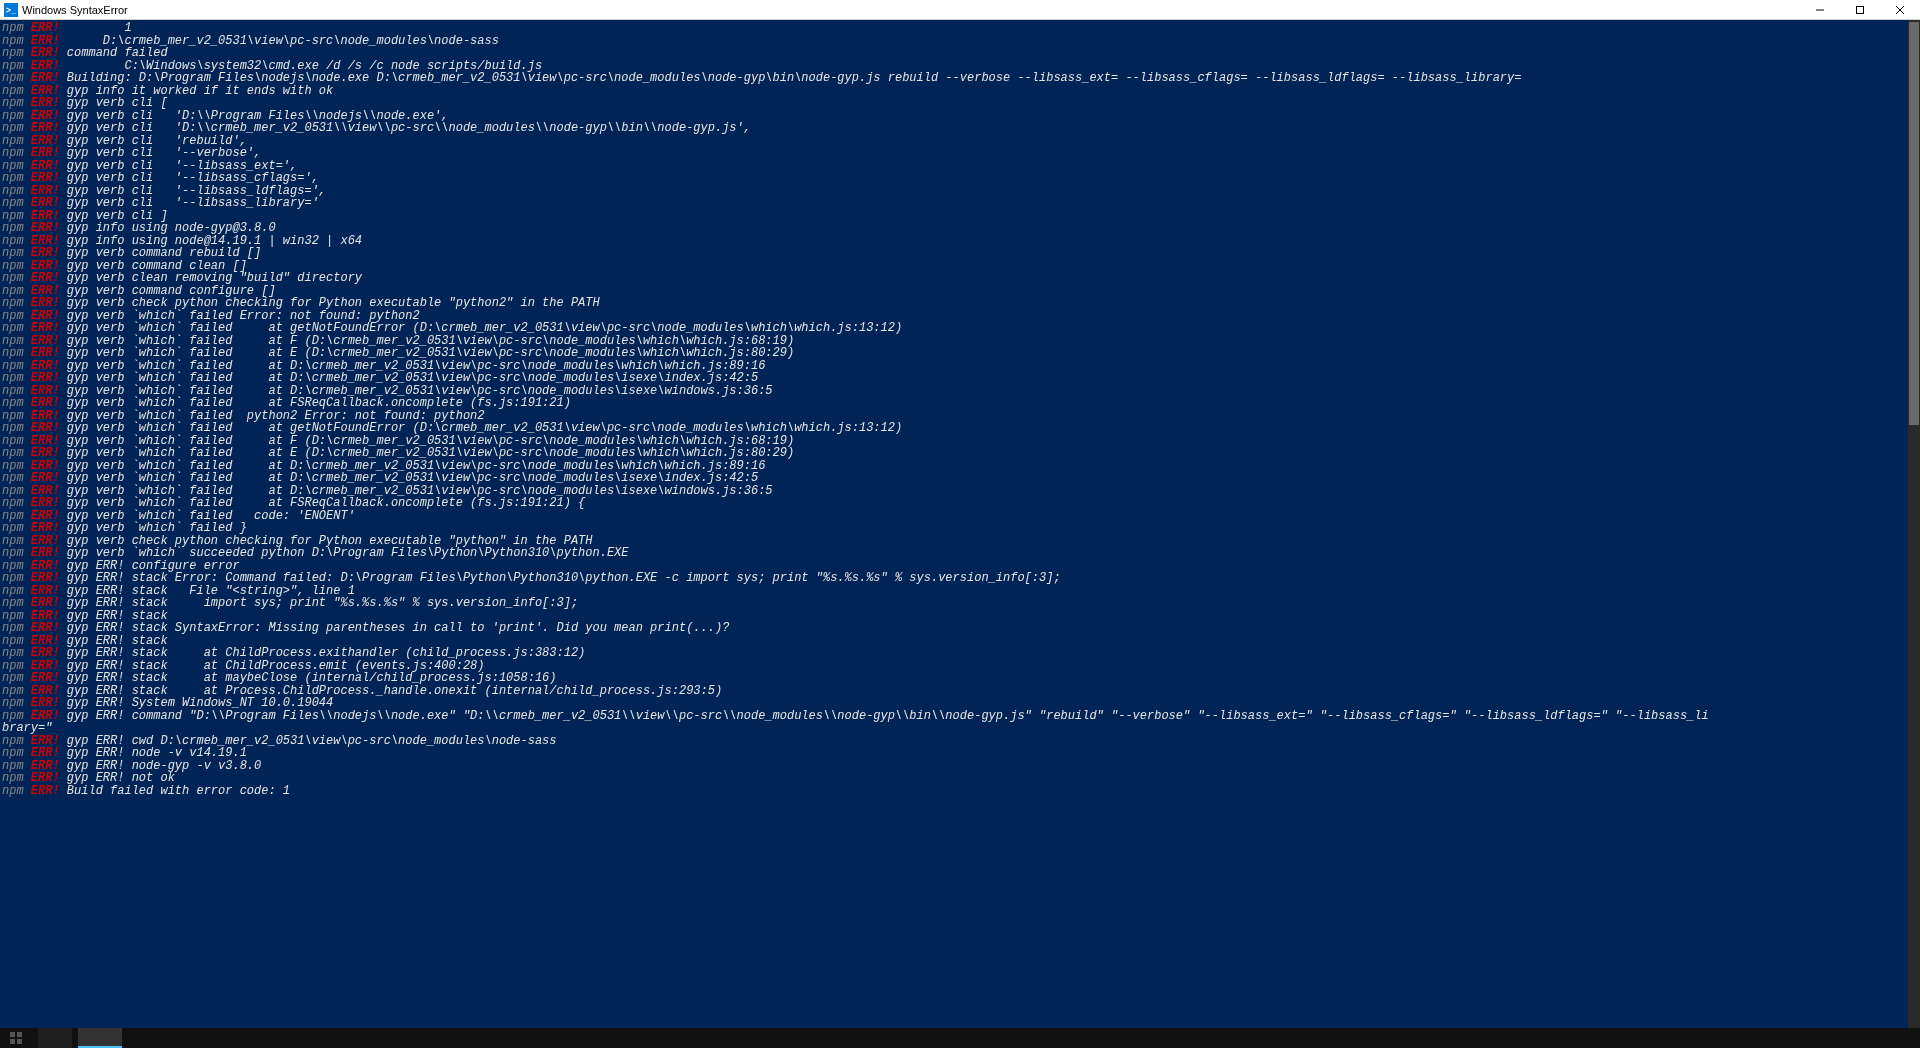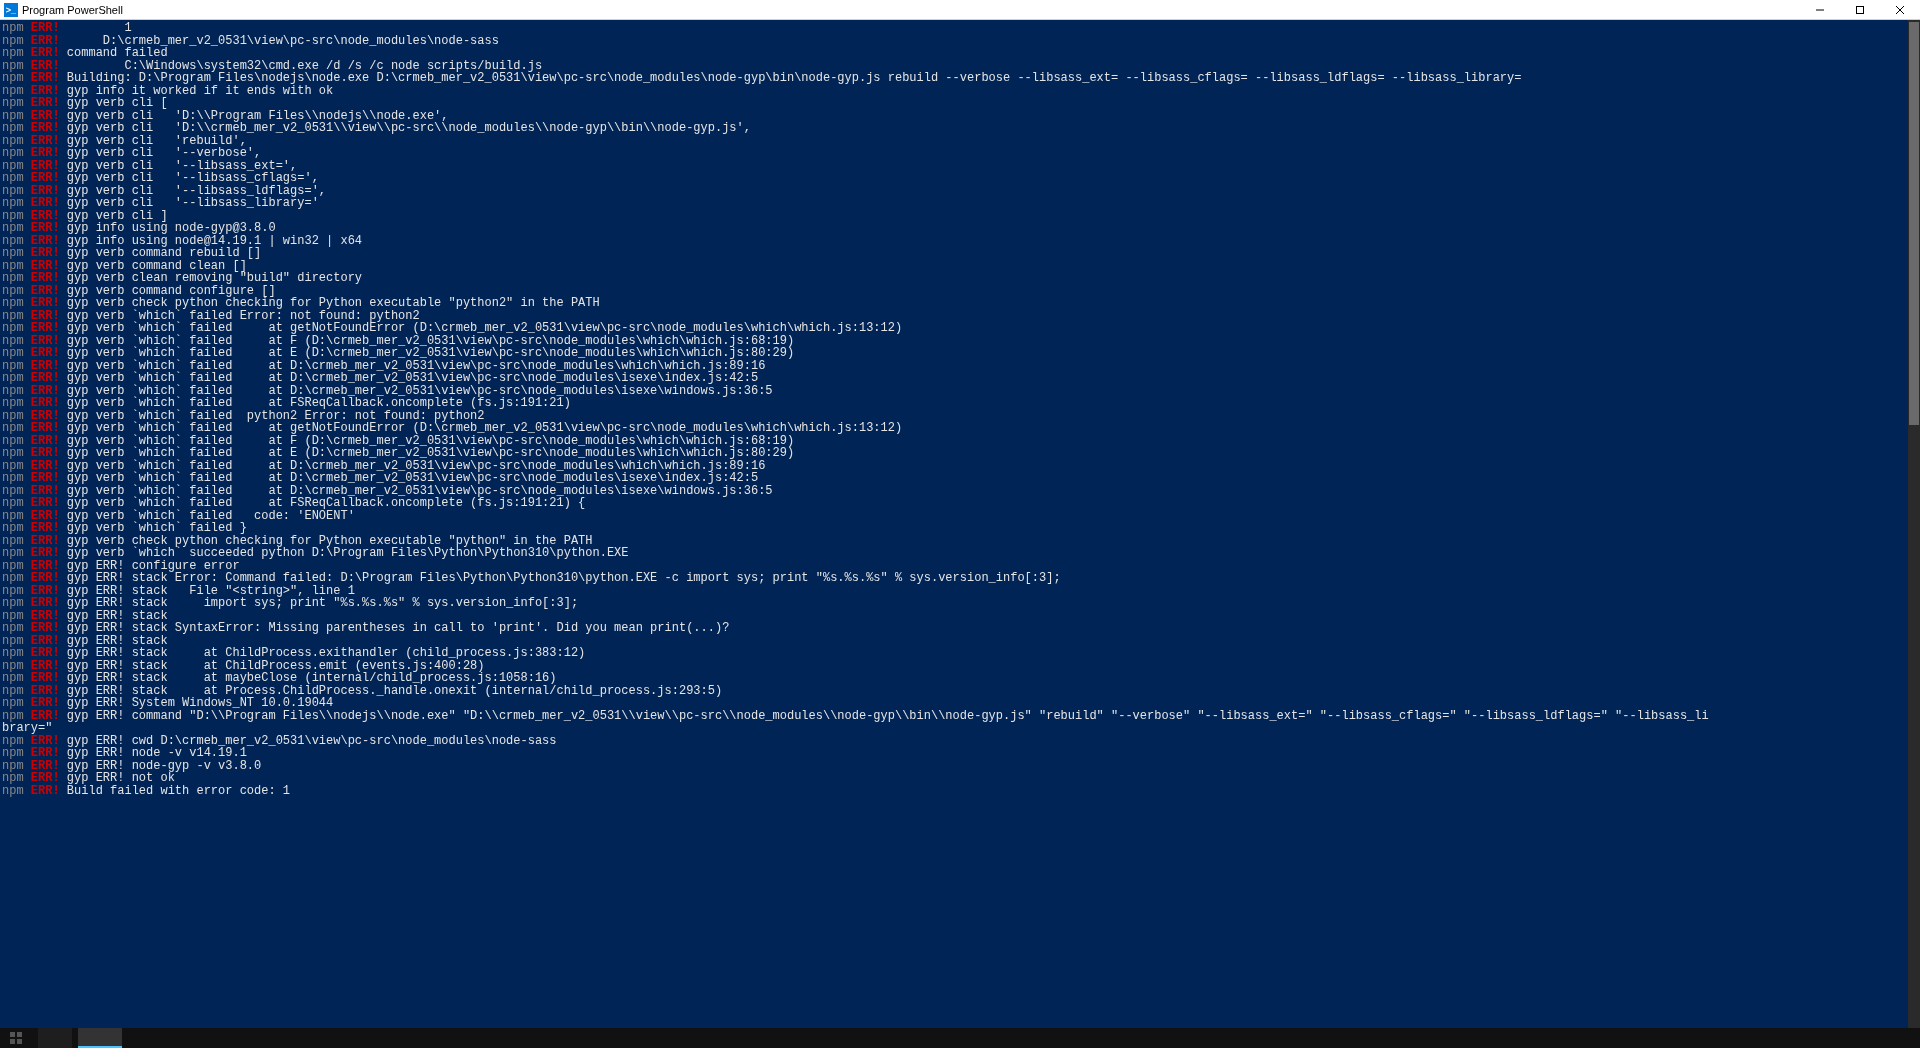--- a/index.html
+++ b/index.html
@@ -19,21 +19,21 @@
     color: #fff; font-size: 9px; font-weight: bold;
   }
   .titlebar .title { flex: 0 0 auto; }
   .titlebar .spacer { flex: 1; }
   .titlebar .winbtn {
     width: 40px; height: 20px; display: flex; align-items: center; justify-content: center;
     font-size: 11px; color: #000;
   }
 
   .terminal-wrap {
-    flex: 1; background: #012456; position: relative; overflow: hidden;
+    flex: 1; background: #012456; position: relative; overflow: hidden; font-style: italic;
   }
   .terminal {
     position: absolute; top: 0; left: 0; right: 12px; bottom: 0;
     padding: 2px 4px 2px 2px;
     font-family: Consolas, "Courier New", monospace;
     font-size: 12px; line-height: 12.5px;
     color: #e5e5e5; white-space: pre; overflow: hidden;
   }
   .terminal .row { display: block; }
   .npm  { color: #888888; }
@@ -64,21 +64,21 @@
     border-bottom: 2px solid #4cc2ff;
   }
 </style>
 </head>
 <body>
 
 <div class="window">
 
   <div class="titlebar">
     <span class="icon">&gt;_</span>
-    <span class="title">Program PowerShell</span>
+    <span class="title">Windows SyntaxError</span>
     <span class="spacer"></span>
     <div class="winbtn">
       <svg viewBox="0 0 10 10" width="10" height="10">
           <line x1="1" y1="5" x2="9" y2="5" stroke="currentColor" stroke-width="1"></line>
         </svg>
     </div>
     <div class="winbtn">
       <svg viewBox="0 0 10 10" width="10" height="10">
           <rect x="1.5" y="1.5" width="7" height="7" fill="none" stroke="currentColor" stroke-width="1"></rect>
         </svg>

